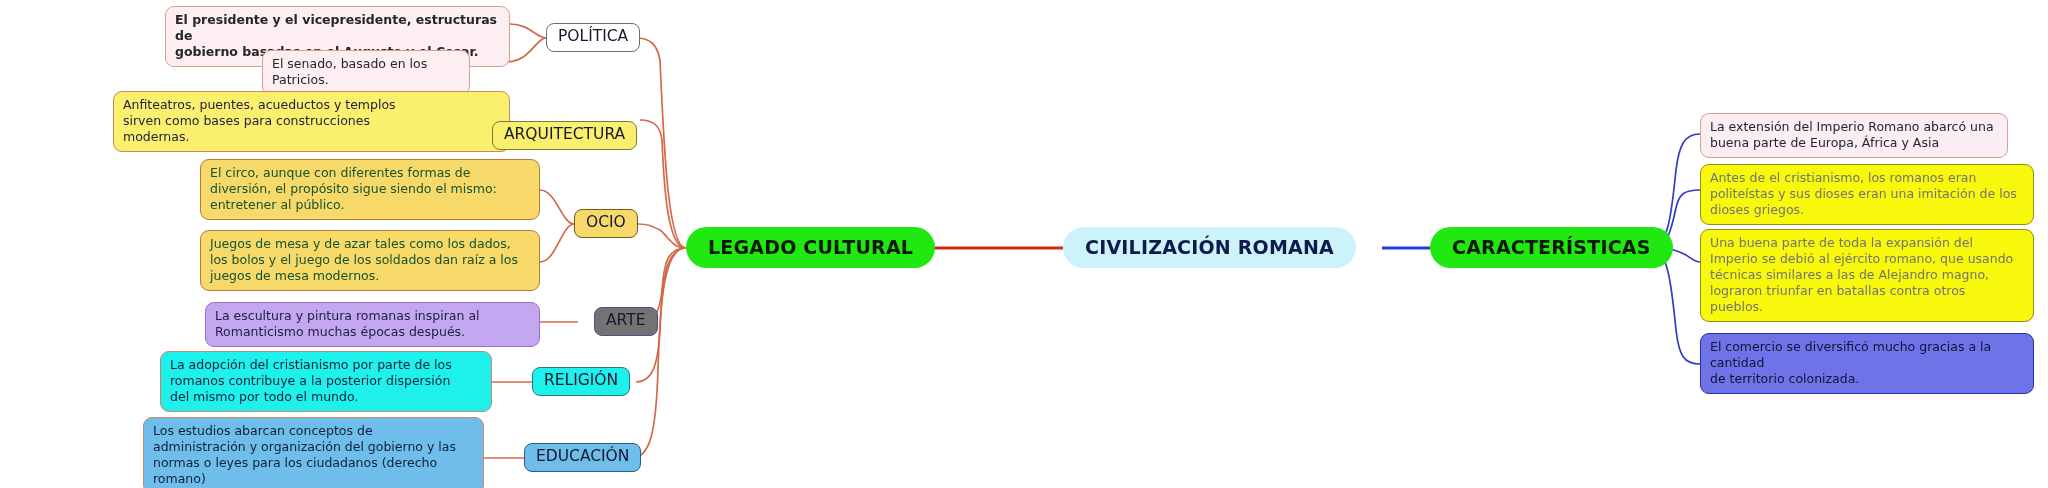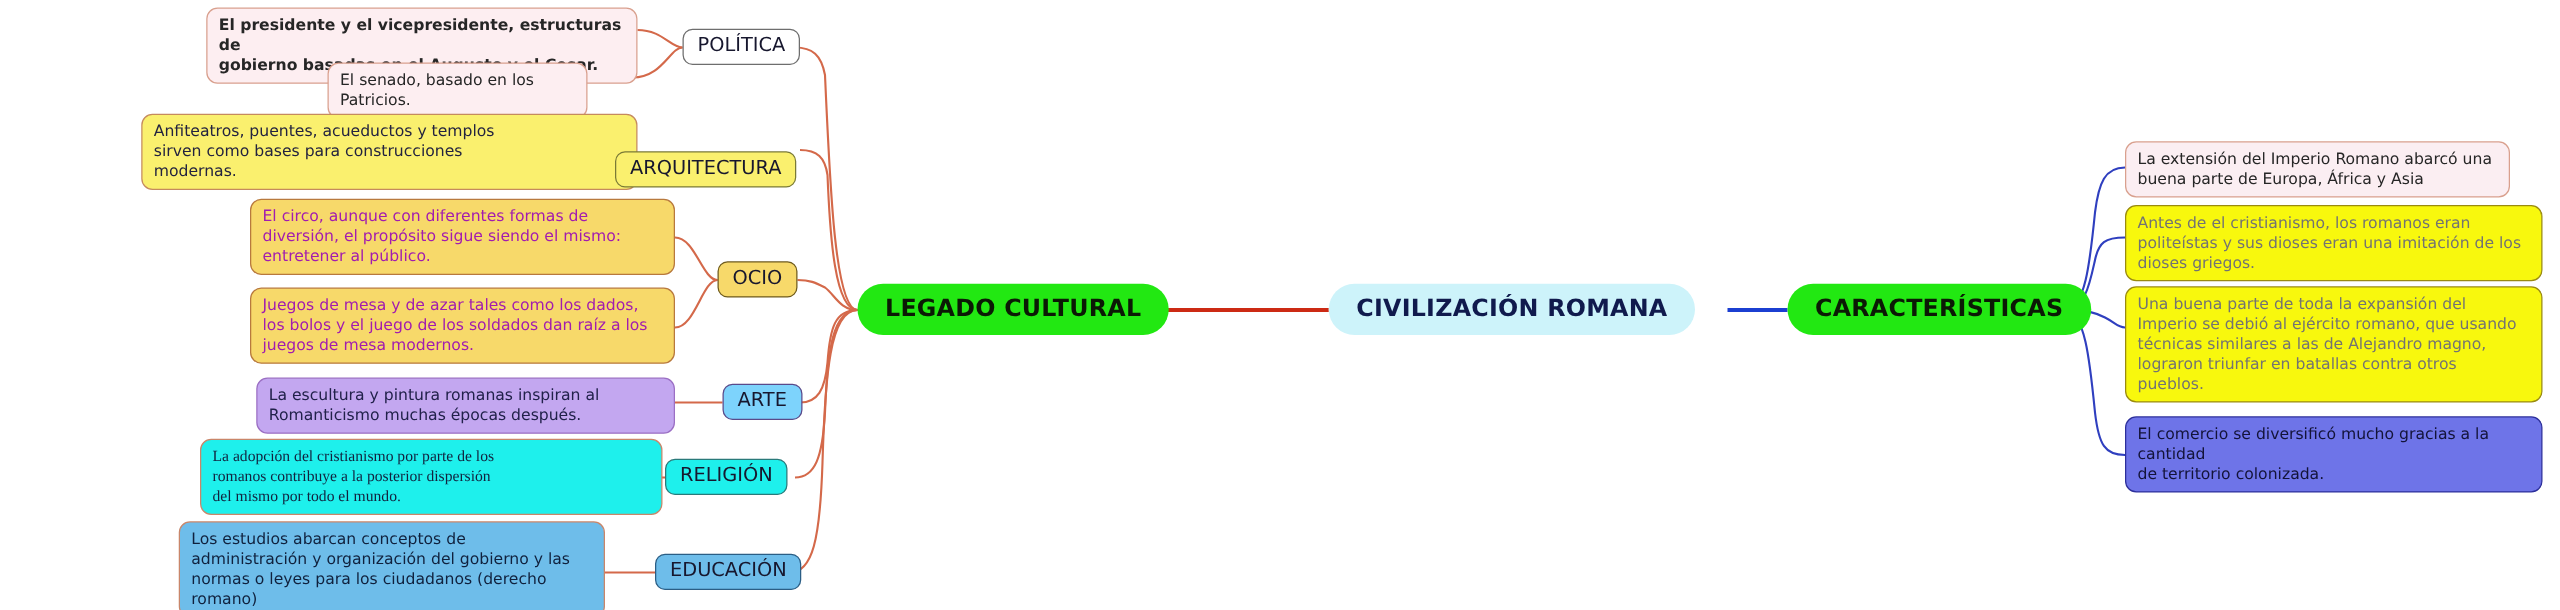--- a/index.html
+++ b/index.html
@@ -25,42 +25,42 @@
     border:1px solid #c9866a;
     padding:5px 9px 6px 9px;
     font-size:12.5px;
     line-height:1.28;
     color:#1b1b3a;
     box-shadow:0 0 0 0 rgba(0,0,0,0);
   }
   .leaf.pink{background:#fdeef1;border-color:#d9a08e;color:#262626;}
   .leaf.pinkpale{background:#fbeef2;border-color:#d9a08e;color:#262626;}
   .leaf.yellow{background:#faf06e;border-color:#c58a5e;color:#23233f;}
-  .leaf.gold{background:#f7d96a;border-color:#b8793d;color:#a21caf;}
+  .leaf.gold{background:#f7d96a;border-color:#b8793d;color:#14532d;}
   .leaf.purple{background:#c3a7f0;border-color:#9b6fc4;color:#21214a;}
   .leaf.cyan{background:#1ef0ec;border-color:#c9866a;color:#12233f;}
   .leaf.blue{background:#6ebdea;border-color:#c9866a;color:#10213d;}
   .leaf.yellowhard{background:#f8f80d;border-color:#9a8b10;color:#737373;}
   .leaf.periwinkle{background:#6e74e8;border-color:#2c2f9b;color:#131338;}
 
   
   .cat{
     border-radius:8px;
     border:1.4px solid #6a6a6a;
     padding:4px 11px 5px 11px;
     font-size:15.5px;
     line-height:1.15;
     color:#17172e;
     text-align:center;
     white-space:nowrap;
   }
   .cat.white{background:#ffffff;border-color:#6e6e6e;}
   .cat.yellow{background:#faf06e;border-color:#7a7a36;}
   .cat.gold{background:#f7d96a;border-color:#6e5a1c;}
-  .cat.purple{background:#7dd3fc;border-color:#5a4a8a;}
+  .cat.purple{background:#737373;border-color:#5a4a8a;margin-left:16px;}
   .cat.cyan{background:#1ef0ec;border-color:#2a7a7a;}
   .cat.blue{background:#6ebdea;border-color:#2b5e85;}
 
   
   .main{
     border-radius:22px;
     padding:9px 22px 10px 22px;
     font-size:19px;
     font-weight:bold;
     letter-spacing:.2px;
@@ -126,21 +126,21 @@
 diversión, el propósito sigue siendo el mismo:
 entretener al público.</div>
 
   <div class="node leaf gold" style="left:200px;top:230px;width:340px;">Juegos de mesa y de azar tales como los dados,
 los bolos y el juego de los soldados dan raíz a los
 juegos de mesa modernos.</div>
 
   <div class="node leaf purple" style="left:205px;top:302px;width:335px;">La escultura y pintura romanas inspiran al
 Romanticismo muchas épocas después.</div>
 
-  <div class="node leaf cyan" style="left:160px;top:351px;width:370px;font-family:Liberation Serif, serif;">La adopción del cristianismo por parte de los
+  <div class="node leaf cyan" style="left:160px;top:351px;width:332px;">La adopción del cristianismo por parte de los
 romanos contribuye a la posterior dispersión
 del mismo por todo el mundo.</div>
 
   <div class="node leaf blue" style="left:143px;top:417px;width:341px;">Los estudios abarcan conceptos de
 administración y organización del gobierno y las
 normas o leyes para los ciudadanos (derecho
 romano)</div>
 
   <div class="node cat white" style="left:546px;top:23px;">POLÍTICA</div>
 

